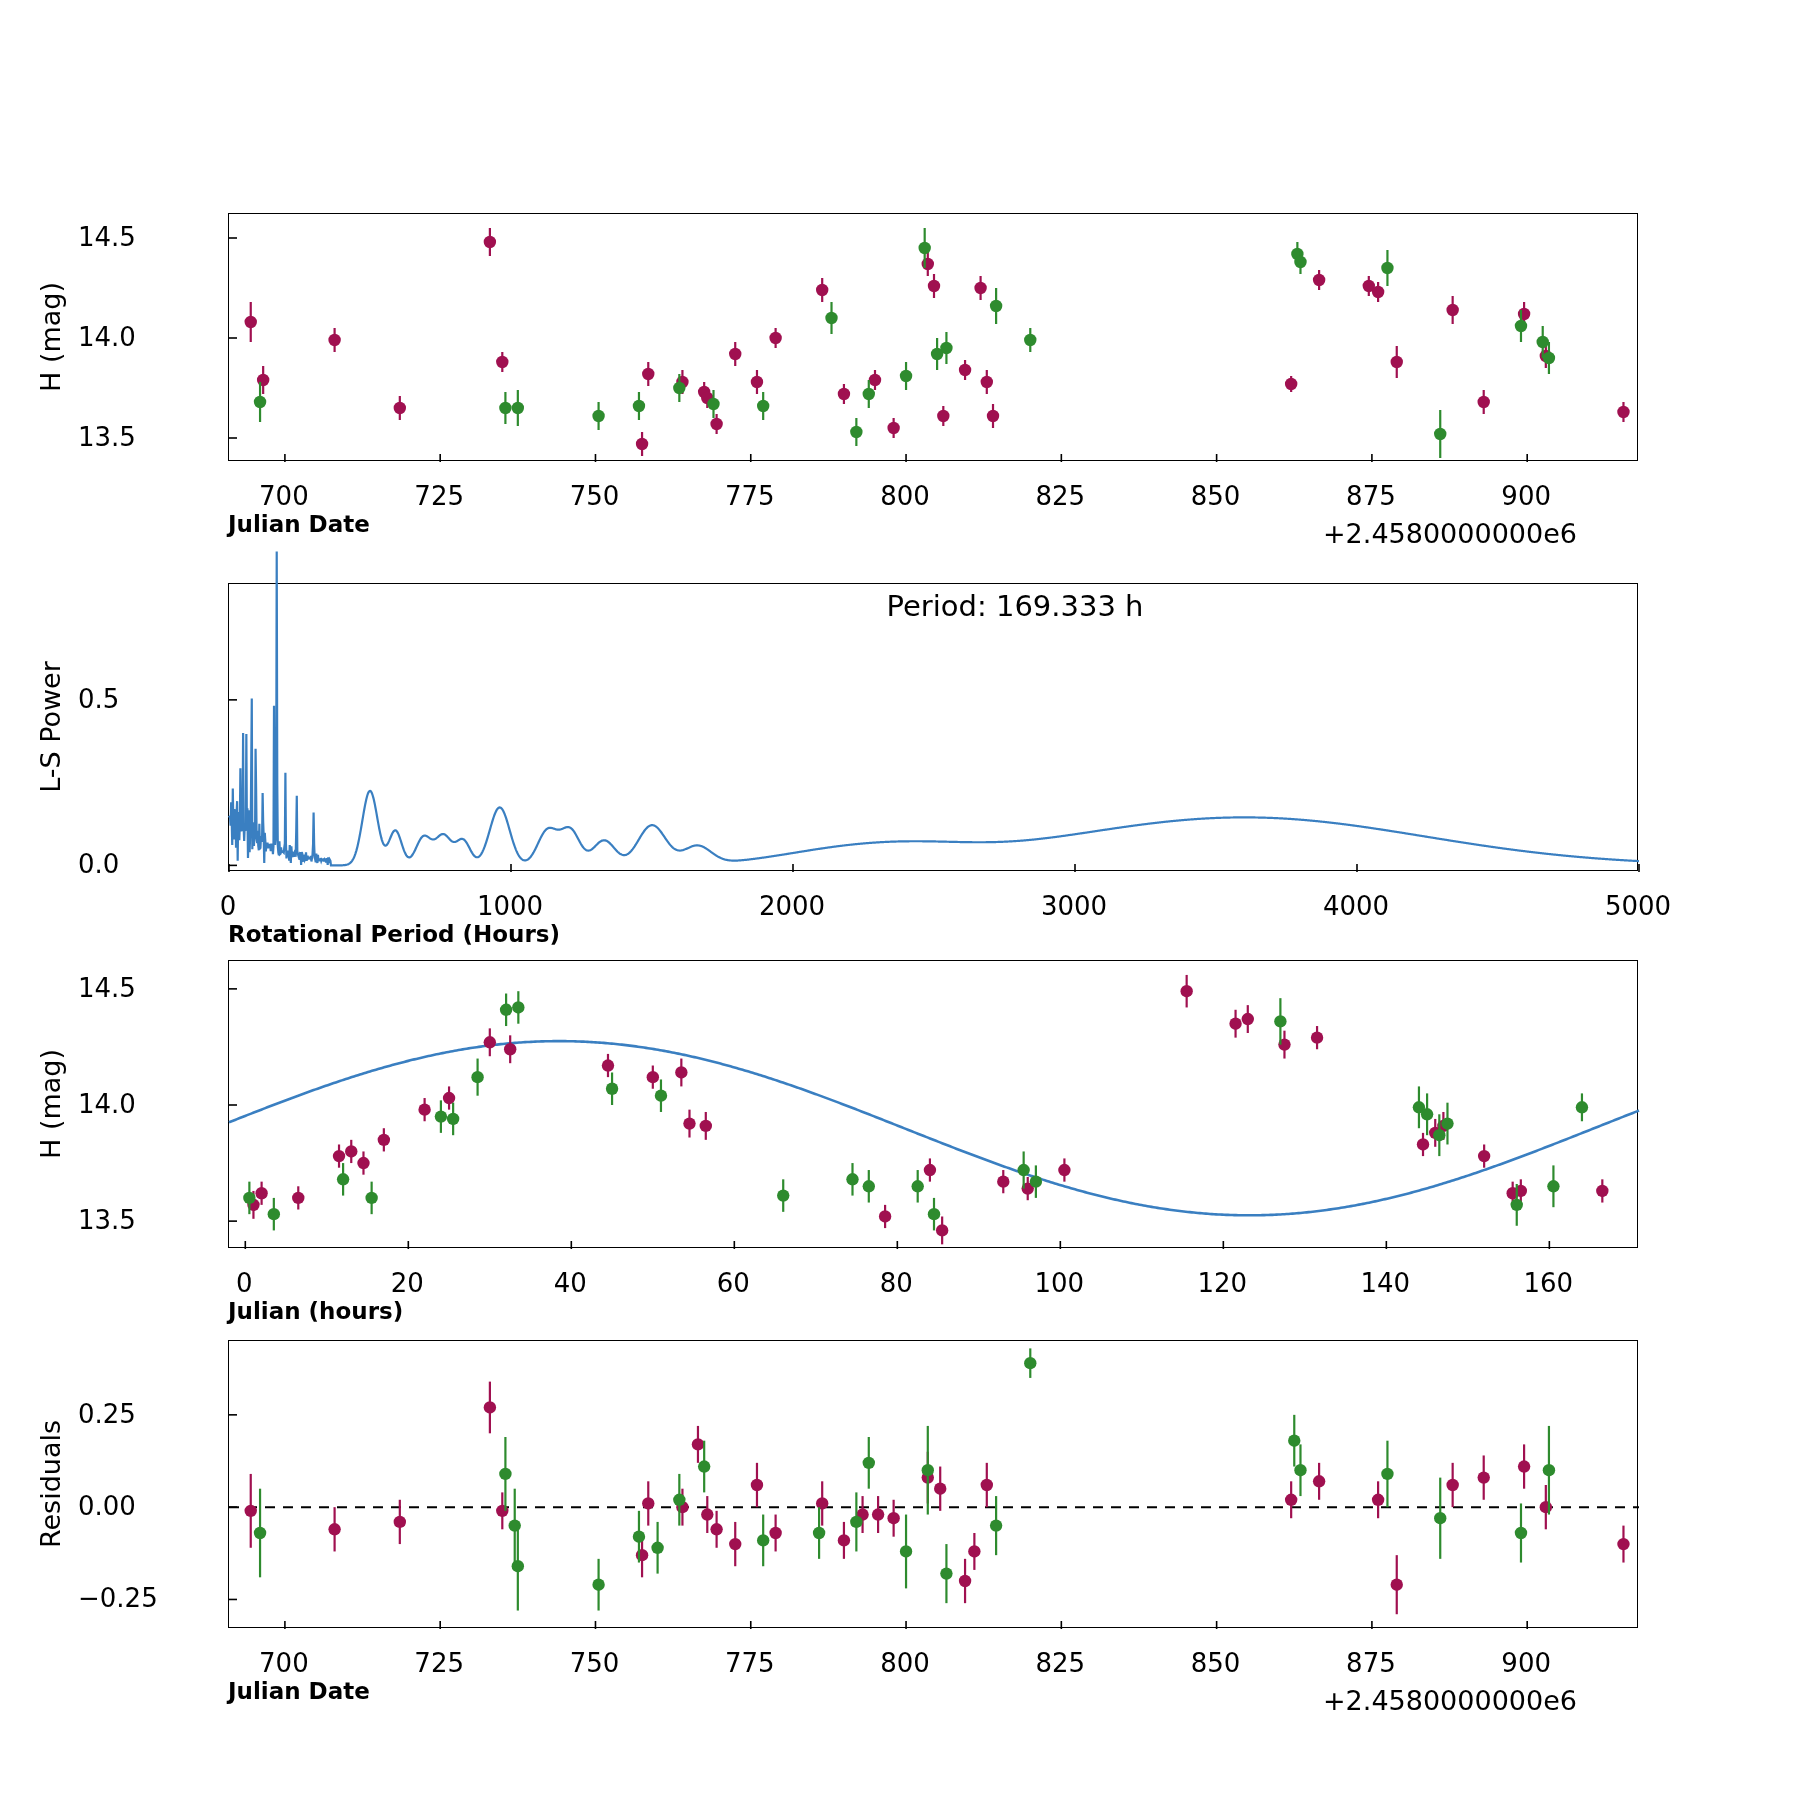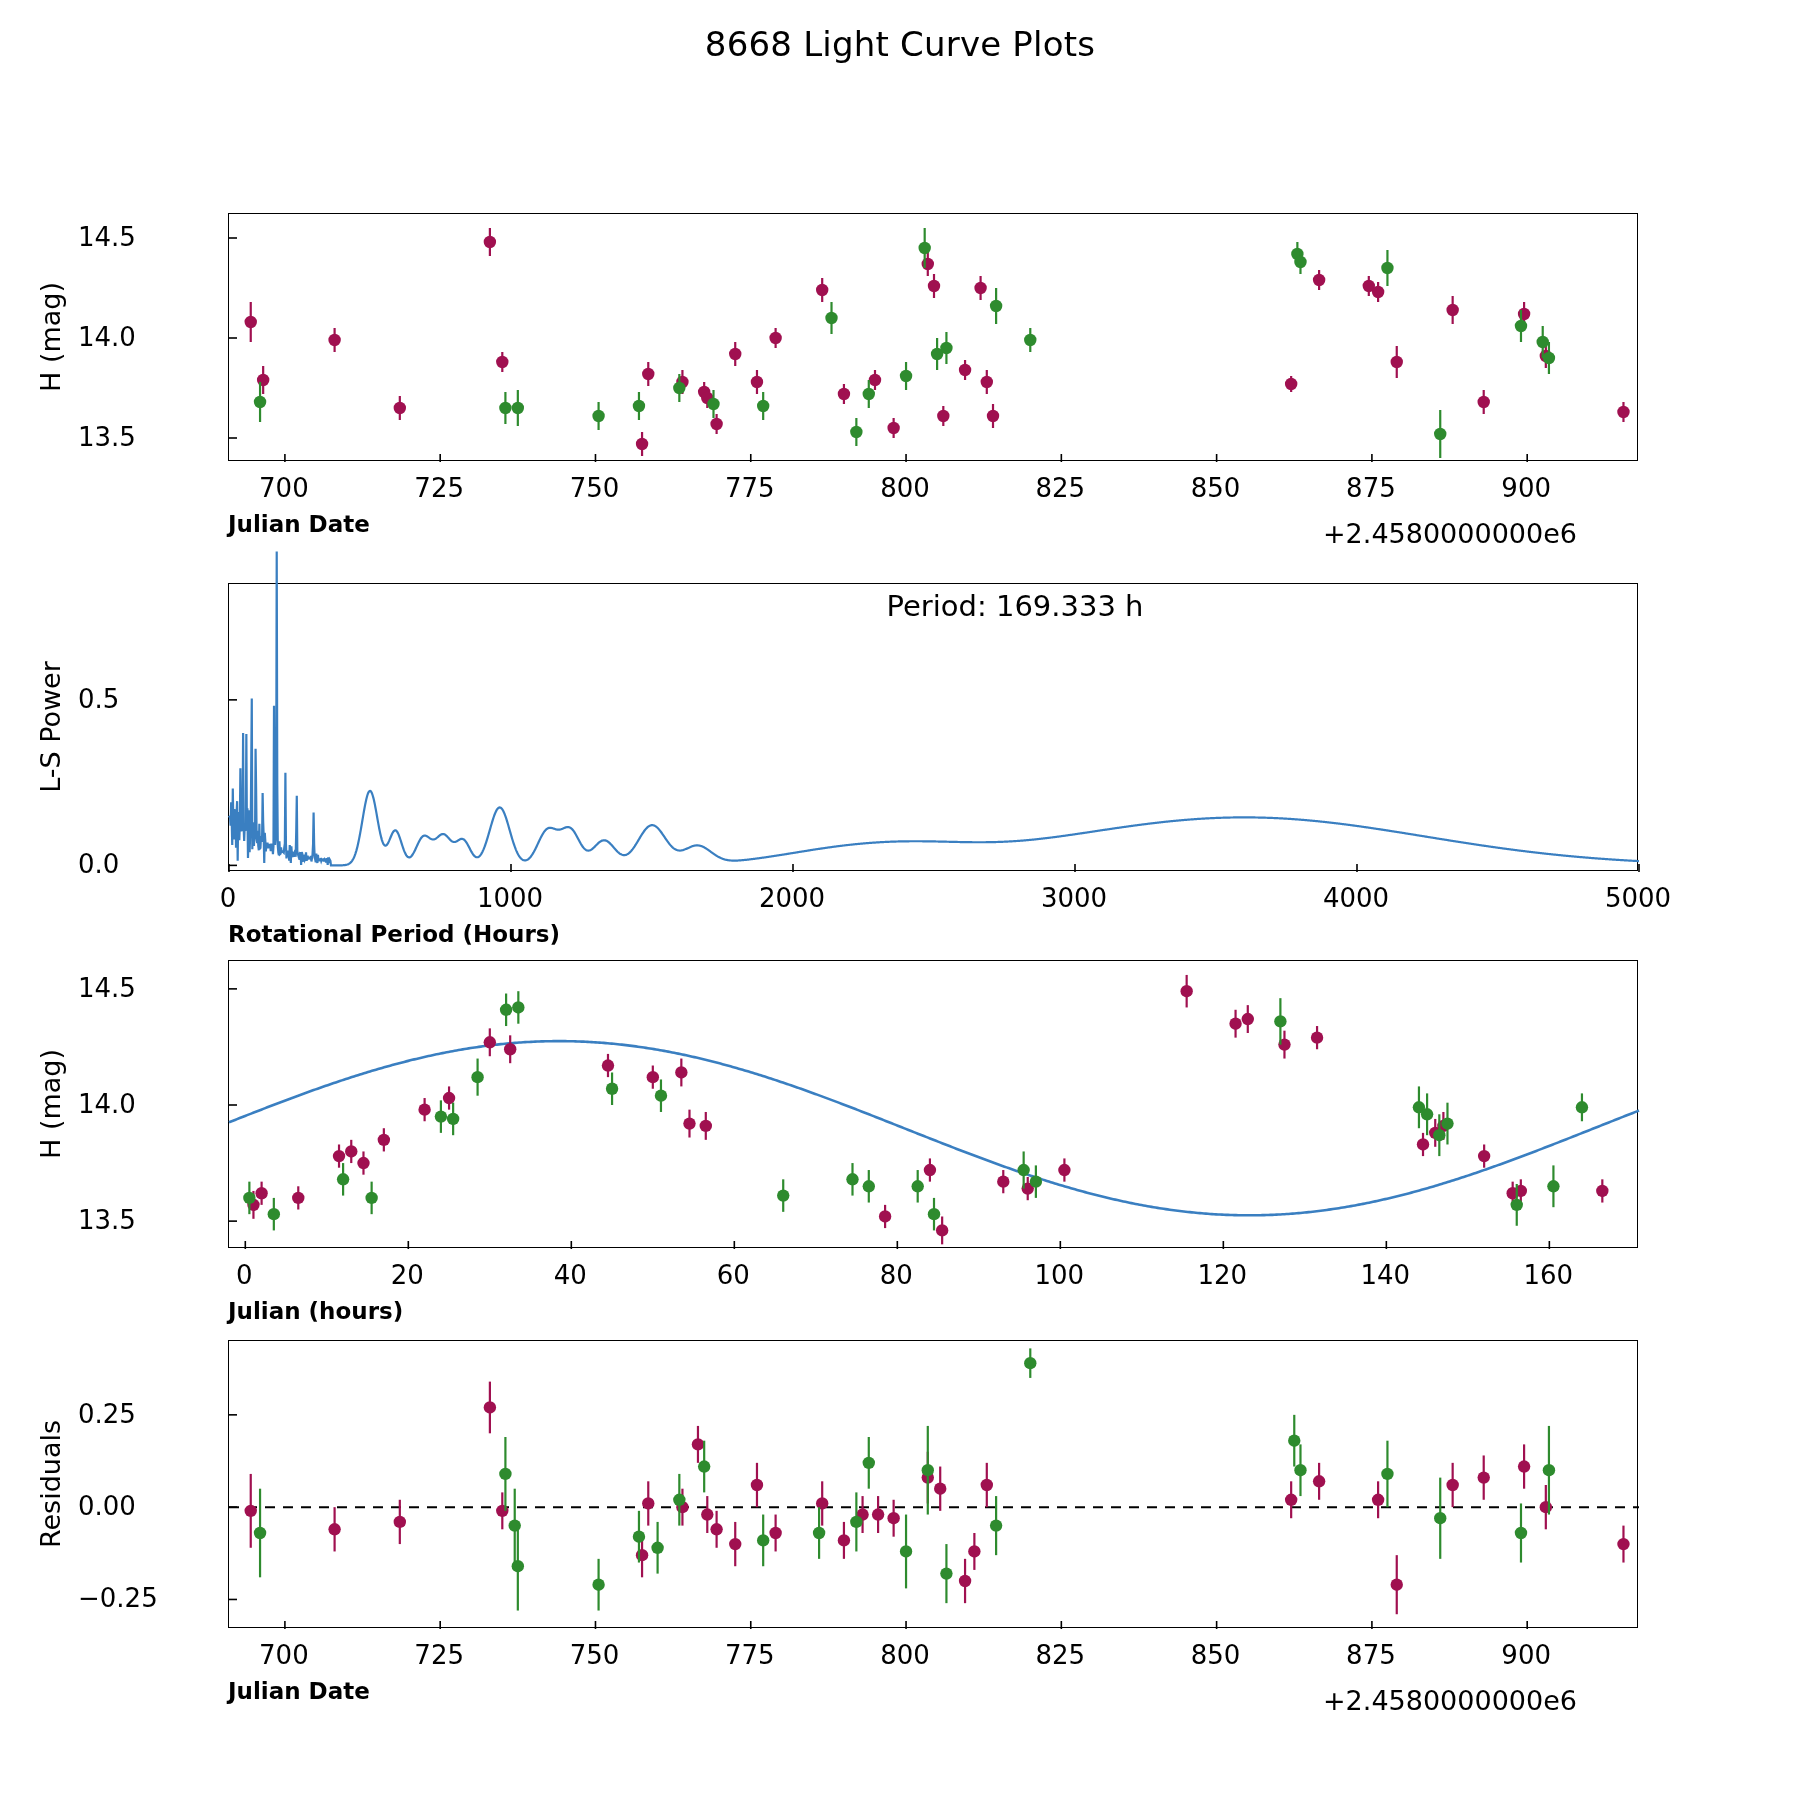--- a/index.html
+++ b/index.html
@@ -60,34 +60,33 @@
     position: absolute;
     font-size: 27px;
     white-space: nowrap;
     margin-top: 7px;
   }
   .ticklabel {
     position: absolute;
     font-size: 26px;
     white-space: nowrap;
   }
-  .xtick-lbl { transform: translateX(-50%); }
+  .xtick-lbl { transform: translateX(-50%); margin-top: 8px; }
   .ytick-lbl { transform: translateY(-50%); }
   .panel-annot {
     position: absolute;
     font-size: 29px;
     white-space: nowrap;
   }
 </style>
 </head>
 <body>
 
 <div id="page">
 
-  <div class="fig-title">8668 Light Curve Plots</div>
 
   <div class="panel" id="panel-lightcurve" style="left:0; top:160; width:1800px; height:330px;">
   </div>
 
   <div class="panel" id="panel-periodogram"></div>
 
   <div class="panel" id="panel-phased"></div>
 
   <div class="panel" id="panel-residuals"></div>
 

